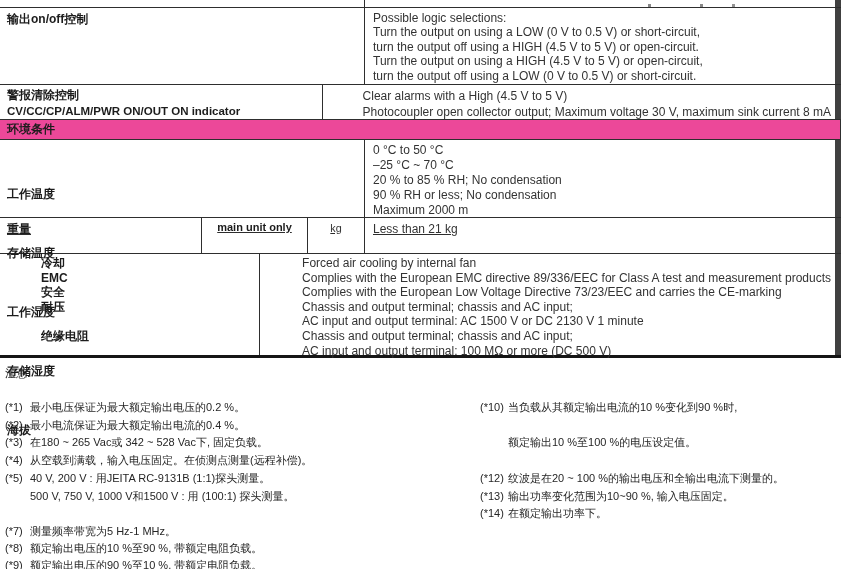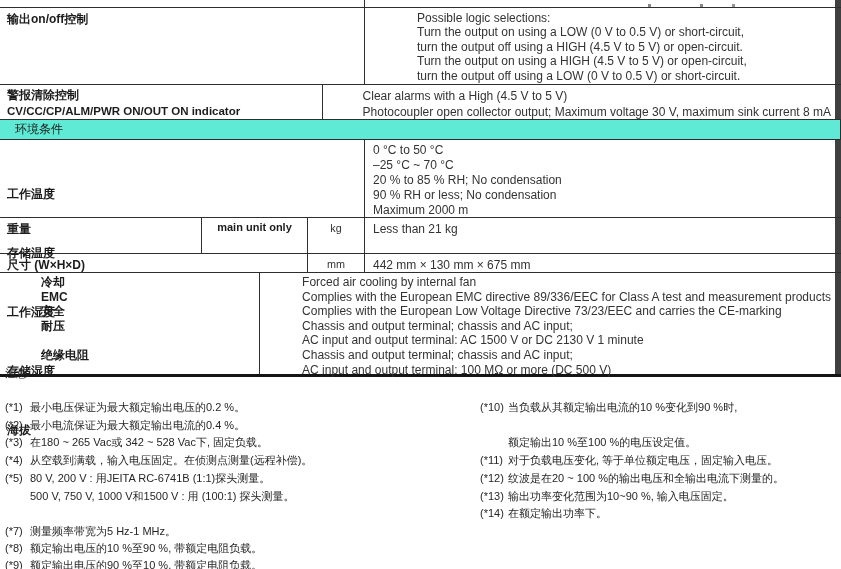--- a/index.html
+++ b/index.html
@@ -17,33 +17,33 @@
     padding:3px 6px 0 7px; font-weight:bold; font-size:12px; color:#1c1c1c;
   }
   .cell-r {
     flex:1; border-right:6px solid #404040;
     padding:2px 4px 0 8px; font-size:12px; color:#333;
   }
   .row-partial { height:8px; position:relative; }
   .row-partial .cell-l, .row-partial .cell-r { padding:0; }
   .remnant { position:absolute; top:4px; left:648px; width:92px; height:3px;
     background:linear-gradient(90deg,#555 0 3px,transparent 3px 52px,#555 52px 55px,transparent 55px 84px,#666 84px 87px,transparent 87px); opacity:.7; }
-  .row-output { height:77px;gap:44px; }
+  .row-output { height:77px; }
   .row-output .cell-r { line-height:14.4px; padding-top:3px; }
   .row-alarm { height:35px; border-bottom-width:1.5px;gap:32px; }
   .row-alarm .cell-l { line-height:15.5px; padding-top:3px; }
   .row-alarm .cell-l .latin { font-size:11.5px; }
   .row-alarm .cell-r { line-height:15.5px; padding-top:4px; }
-  .band { height:20px; display:flex; align-items:center; background:#5eead4;
+  .band { height:20px; display:flex; align-items:center; background:#ec4899;
     border-bottom:1px solid #2e2e2e; border-right:1px solid #2e2e2e;
-    font-weight:normal; font-size:12px; color:#1c1c1c; padding-left:15px; }
+    font-weight:bold; font-size:12px; color:#1c1c1c; padding-left:7px; }
   .band-gen { height:18px; }
   .row-env { height:78px; border-bottom-width:1.5px; }
   .row-env .cell-l, .row-env .cell-r { line-height:15px; padding-top:3px; }
-  .row-weight { height:36px; }
+  .row-weight { height:36px;text-decoration:underline; }
   .row-weight .c1 { width:202px; border-right:1px solid #2e2e2e; padding:3px 6px 0 7px; font-weight:bold; font-size:12px; color:#1c1c1c; }
   .row-weight .c2 { width:106px; border-right:1px solid #2e2e2e; text-align:center; padding-top:3px; font-weight:bold; font-size:11px; color:#1c1c1c; }
   .unit-cell { width:57px; border-right:1px solid #2e2e2e; text-align:center; padding-top:4px; font-size:10.8px; color:#333; }
   .row-dim { height:19px; }
   .row-dim .c1 { width:308px; border-right:1px solid #2e2e2e; padding:3px 6px 0 7px; font-weight:bold; font-size:12px; color:#1c1c1c; }
   .row-dim .cell-r, .row-weight .cell-r { padding-top:4px; }
   .row-gen { height:104px; border-bottom:3px solid #151515; }
   .row-gen .cell-l, .row-gen .cell-r { line-height:14.6px; padding-top:2px;margin-left:34px; }
   .lline { height:14.6px; white-space:nowrap; overflow:hidden; }
   .row-env .lline { height:15px;margin-top:44px; }
@@ -116,25 +116,20 @@
     </div>
 
 
     <div class="row row-weight">
       <div class="c1">重量</div>
       <div class="c2">main unit only</div>
       <div class="unit-cell">kg</div>
       <div class="cell-r">Less than 21 kg</div>
     </div>
 
-    <div class="row row-dim">
-      <div class="c1">尺寸 (W×H×D)</div>
-      <div class="unit-cell">mm</div>
-      <div class="cell-r">442 mm × 130 mm × 675 mm</div>
-    </div>
 
     <div class="row row-gen">
       <div class="cell-l">
         <div class="lline">冷却</div>
         <div class="lline">EMC</div>
         <div class="lline">安全</div>
         <div class="lline">耐压</div>
         <div class="lline"></div>
         <div class="lline">绝缘电阻</div>
         <div class="lline"></div>
@@ -151,26 +146,25 @@
     </div>
   </div>
 
   <div class="notes">
     <div class="notes-title">注意:</div>
 
     <div class="note-line nl t0"><span class="mk">(*1)</span><span>最小电压保证为最大额定输出电压的0.2 %。</span></div>
     <div class="note-line nl t1"><span class="mk">(*2)</span><span>最小电流保证为最大额定输出电流的0.4 %。</span></div>
     <div class="note-line nl t2"><span class="mk">(*3)</span><span>在180 ~ 265 Vac或 342 ~ 528 Vac下, 固定负载。</span></div>
     <div class="note-line nl t3"><span class="mk">(*4)</span><span>从空载到满载，输入电压固定。在侦测点测量(远程补偿)。</span></div>
-    <div class="note-line nl t4"><span class="mk">(*5)</span><span>80 V, 200 V : 用JEITA RC-6741B (1:1)探头测量。</span></div>
+    <div class="note-line nl t4"><span class="mk">(*5)</span><span>40 V, 200 V : 用JEITA RC-9131B (1:1)探头测量。</span></div>
     <div class="note-line nl cont t5"><span>500 V, 750 V, 1000 V和1500 V : 用 (100:1) 探头测量。</span></div>
     <div class="note-line nl t7"><span class="mk">(*7)</span><span>测量频率带宽为5 Hz-1 MHz。</span></div>
     <div class="note-line nl t8"><span class="mk">(*8)</span><span>额定输出电压的10 %至90 %, 带额定电阻负载。</span></div>
     <div class="note-line nl t9"><span class="mk">(*9)</span><span>额定输出电压的90 %至10 %, 带额定电阻负载。</span></div>
 
     <div class="note-line nr t0"><span class="mk">(*10)</span><span>当负载从其额定输出电流的10 %变化到90 %时,</span></div>
     <div class="note-line nr cont t2"><span>额定输出10 %至100 %的电压设定值。</span></div>
-    <div class="note-line nr t3"><span class="mk">(*11)</span><span>对于负载电压变化, 等于单位额定电压，固定输入电压。</span></div>
     <div class="note-line nr t4"><span class="mk">(*12)</span><span>纹波是在20 ~ 100 %的输出电压和全输出电流下测量的。</span></div>
     <div class="note-line nr t5"><span class="mk">(*13)</span><span>输出功率变化范围为10~90 %, 输入电压固定。</span></div>
     <div class="note-line nr t6"><span class="mk">(*14)</span><span>在额定输出功率下。</span></div>
   </div>
 </div>
 
 </body></html>

